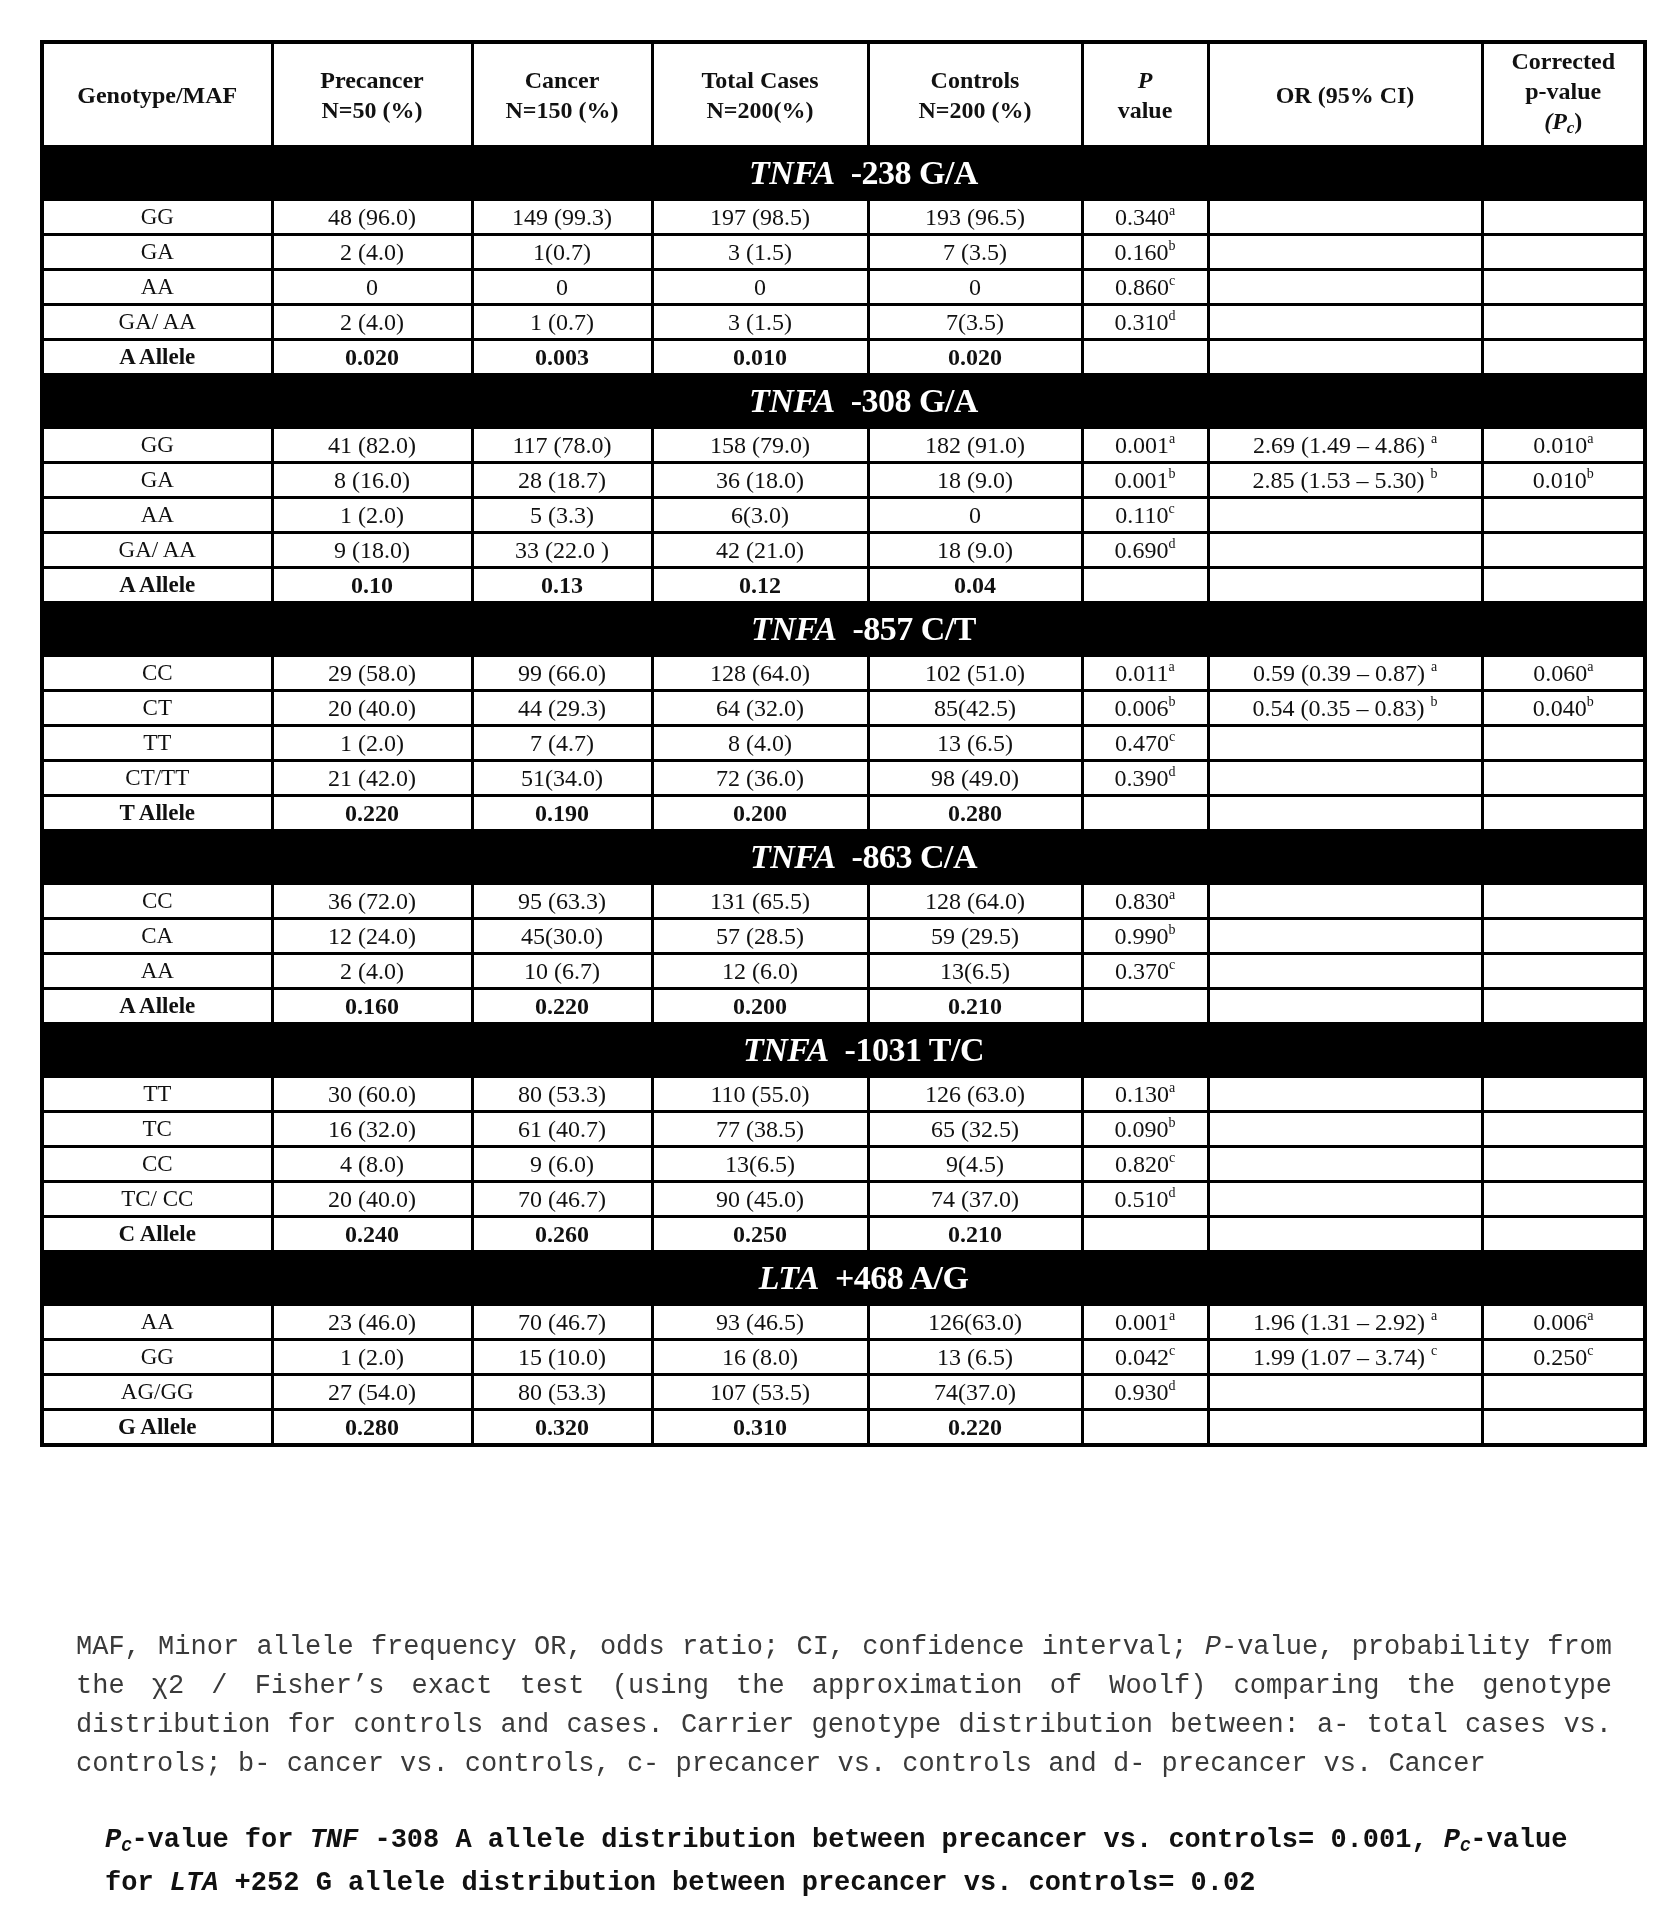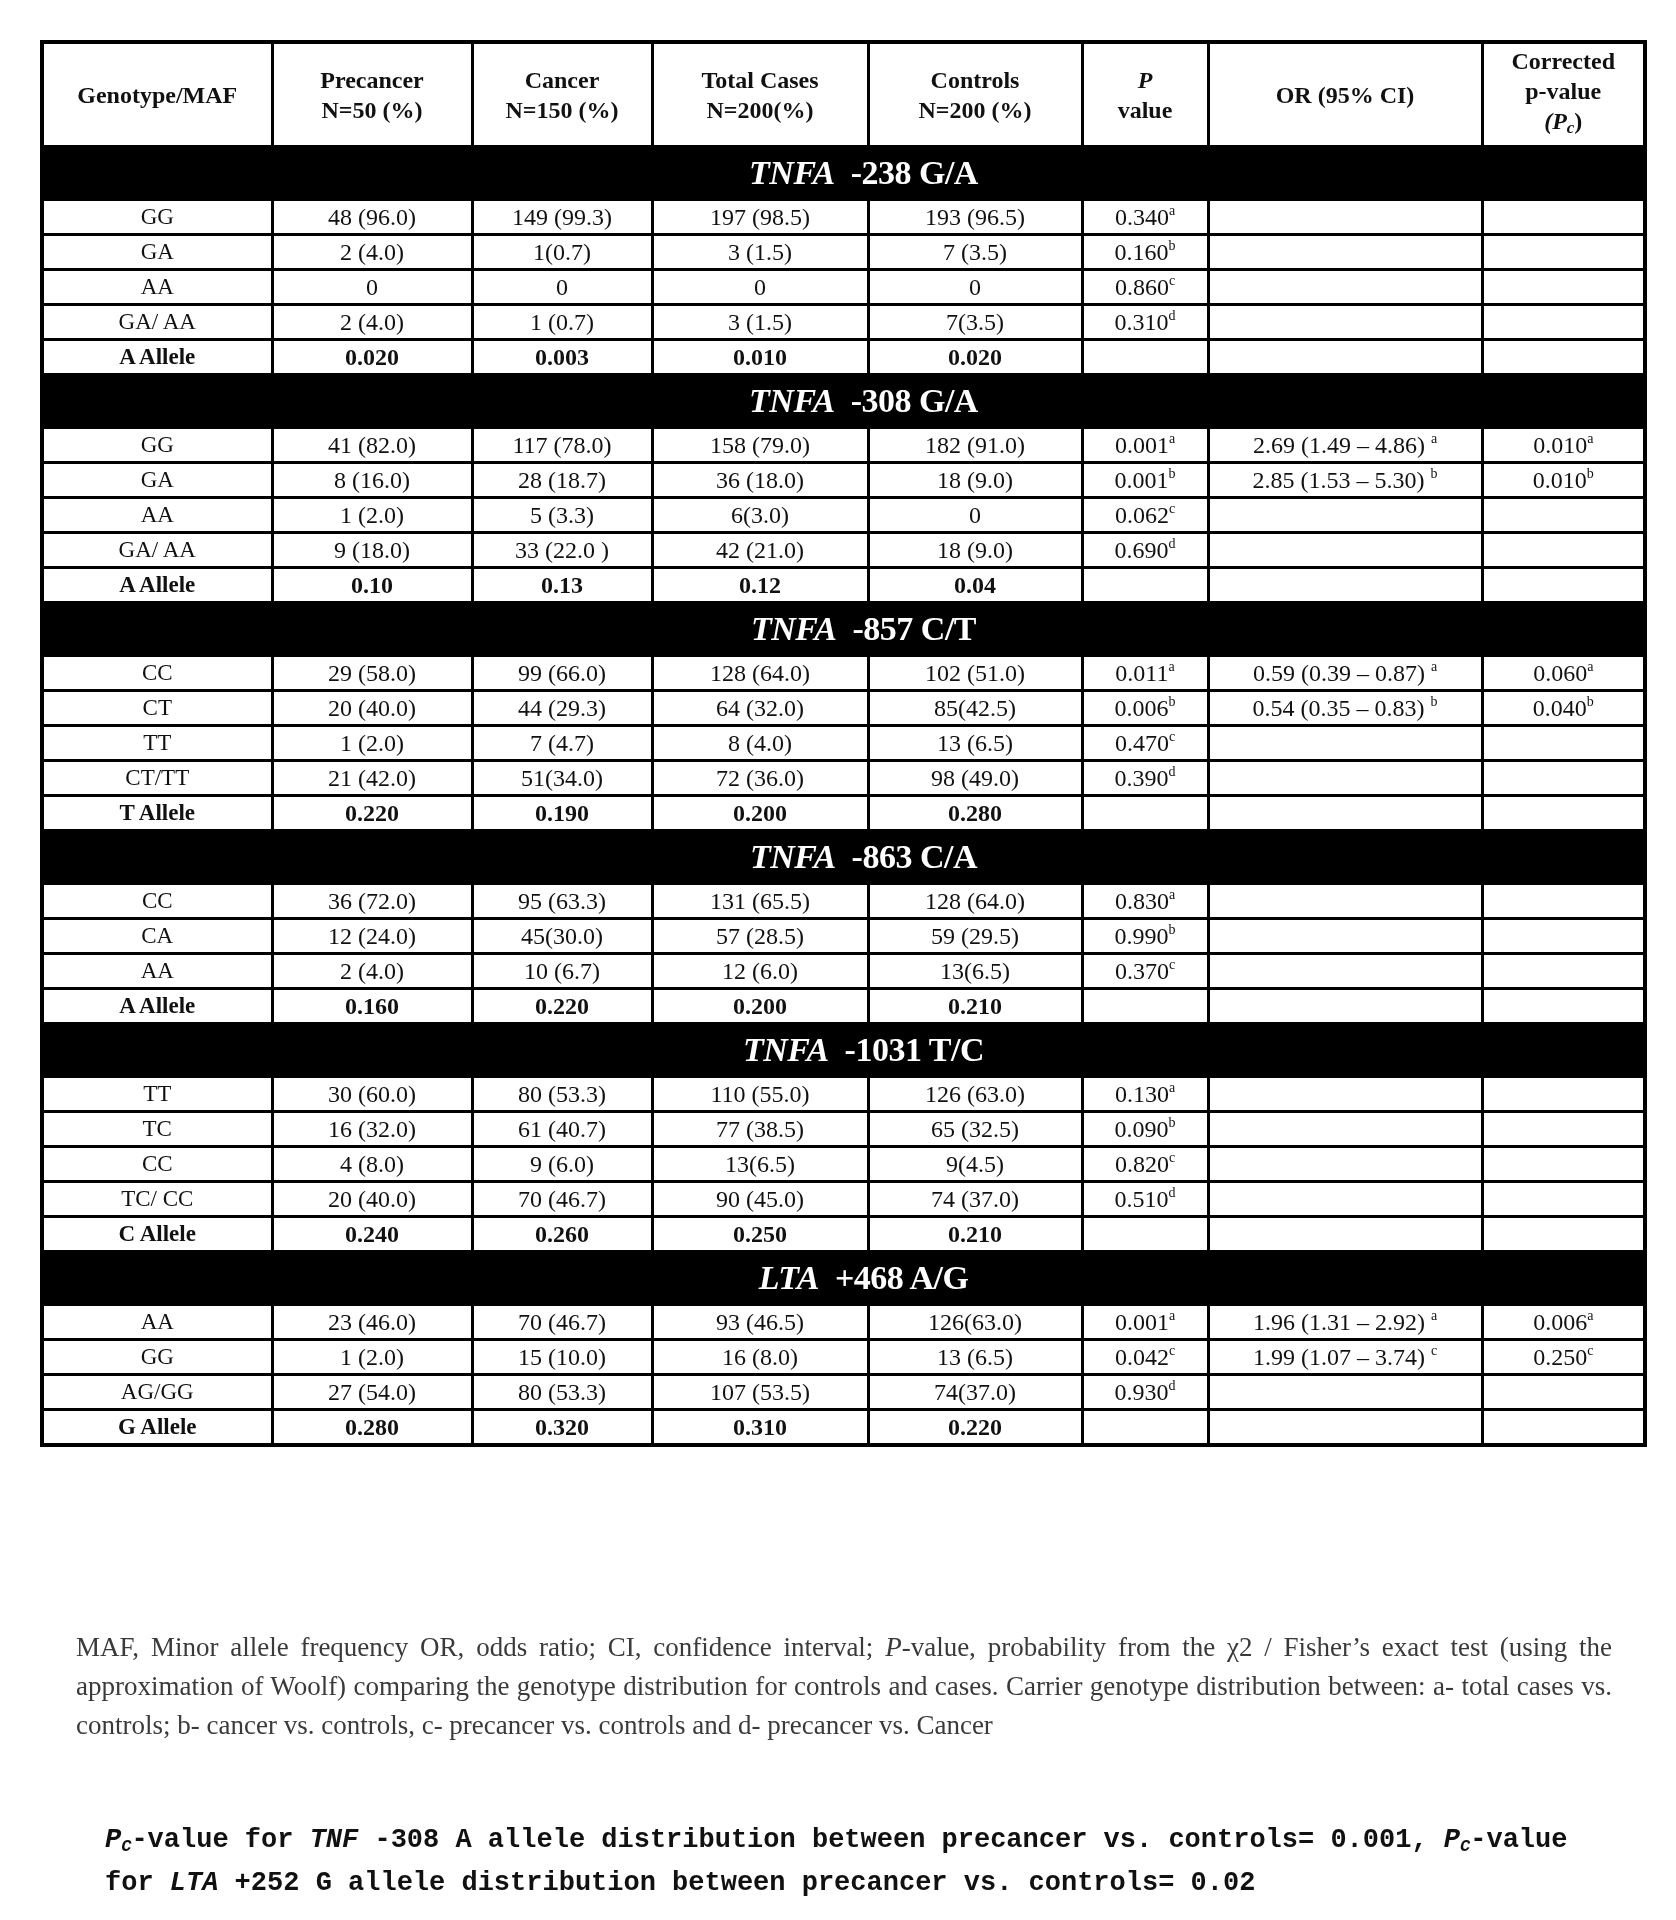--- a/index.html
+++ b/index.html
@@ -14,21 +14,21 @@
   .tbl td { height:32px; font-size:25px; line-height:30px; }
   .tbl td.lbl { font-size:23px; }
   .tbl tr.allele td.lbl, .tbl tr.allele td { font-weight:bold; }
   .tbl tr.band td { background:#000; color:#fff; height:50px; font-size:34px;
          font-weight:bold; letter-spacing:-0.5px; }
   .band .gene { font-style:italic;margin-left:40px; }
   sup { font-size:14px; vertical-align:10px; line-height:0; }
   .tbl td.num { font-size:24px; }
   .ital { font-style:italic; }
   .foot1 { position:absolute; left:76px; top:1628px; width:1536px;
-         font-family:Liberation Serif, serif; font-size:27px;
+         font-family:Liberation Mono, monospace; font-size:27px;
          line-height:39px; color:#3a3a3a; text-align:justify; }
   .foot2 { position:absolute; left:105px; top:1822px; width:1510px;
          font-family:Liberation Mono, monospace; font-size:27px;
          line-height:37px; font-weight:bold; color:#111; }
   .sub-c { font-size:17px; vertical-align:-4px; font-style:italic; }
 </style>
 </head>
 <body>
 
 <table class="tbl">
@@ -130,21 +130,21 @@
         <td class="num"><span>0.001</span><sup>b</sup></td>
         <td class="num"><span>2.85 (1.53 – 5.30)</span>&nbsp;<sup>b</sup></td>
         <td class="num"><span>0.010</span><sup>b</sup></td>
       </tr>
       <tr>
         <td class="lbl">AA</td>
         <td class="num">1 (2.0)</td>
         <td class="num">5 (3.3)</td>
         <td class="num">6(3.0)</td>
         <td class="num">0</td>
-        <td class="num"><span>0.062</span><sup>c</sup></td>
+        <td class="num"><span>0.110</span><sup>c</sup></td>
         <td class="num"><span></span><sup></sup></td>
         <td class="num"><span></span><sup></sup></td>
       </tr>
       <tr>
         <td class="lbl">GA/ AA</td>
         <td class="num">9 (18.0)</td>
         <td class="num">33 (22.0 )</td>
         <td class="num">42 (21.0)</td>
         <td class="num">18 (9.0)</td>
         <td class="num"><span>0.690</span><sup>d</sup></td>

